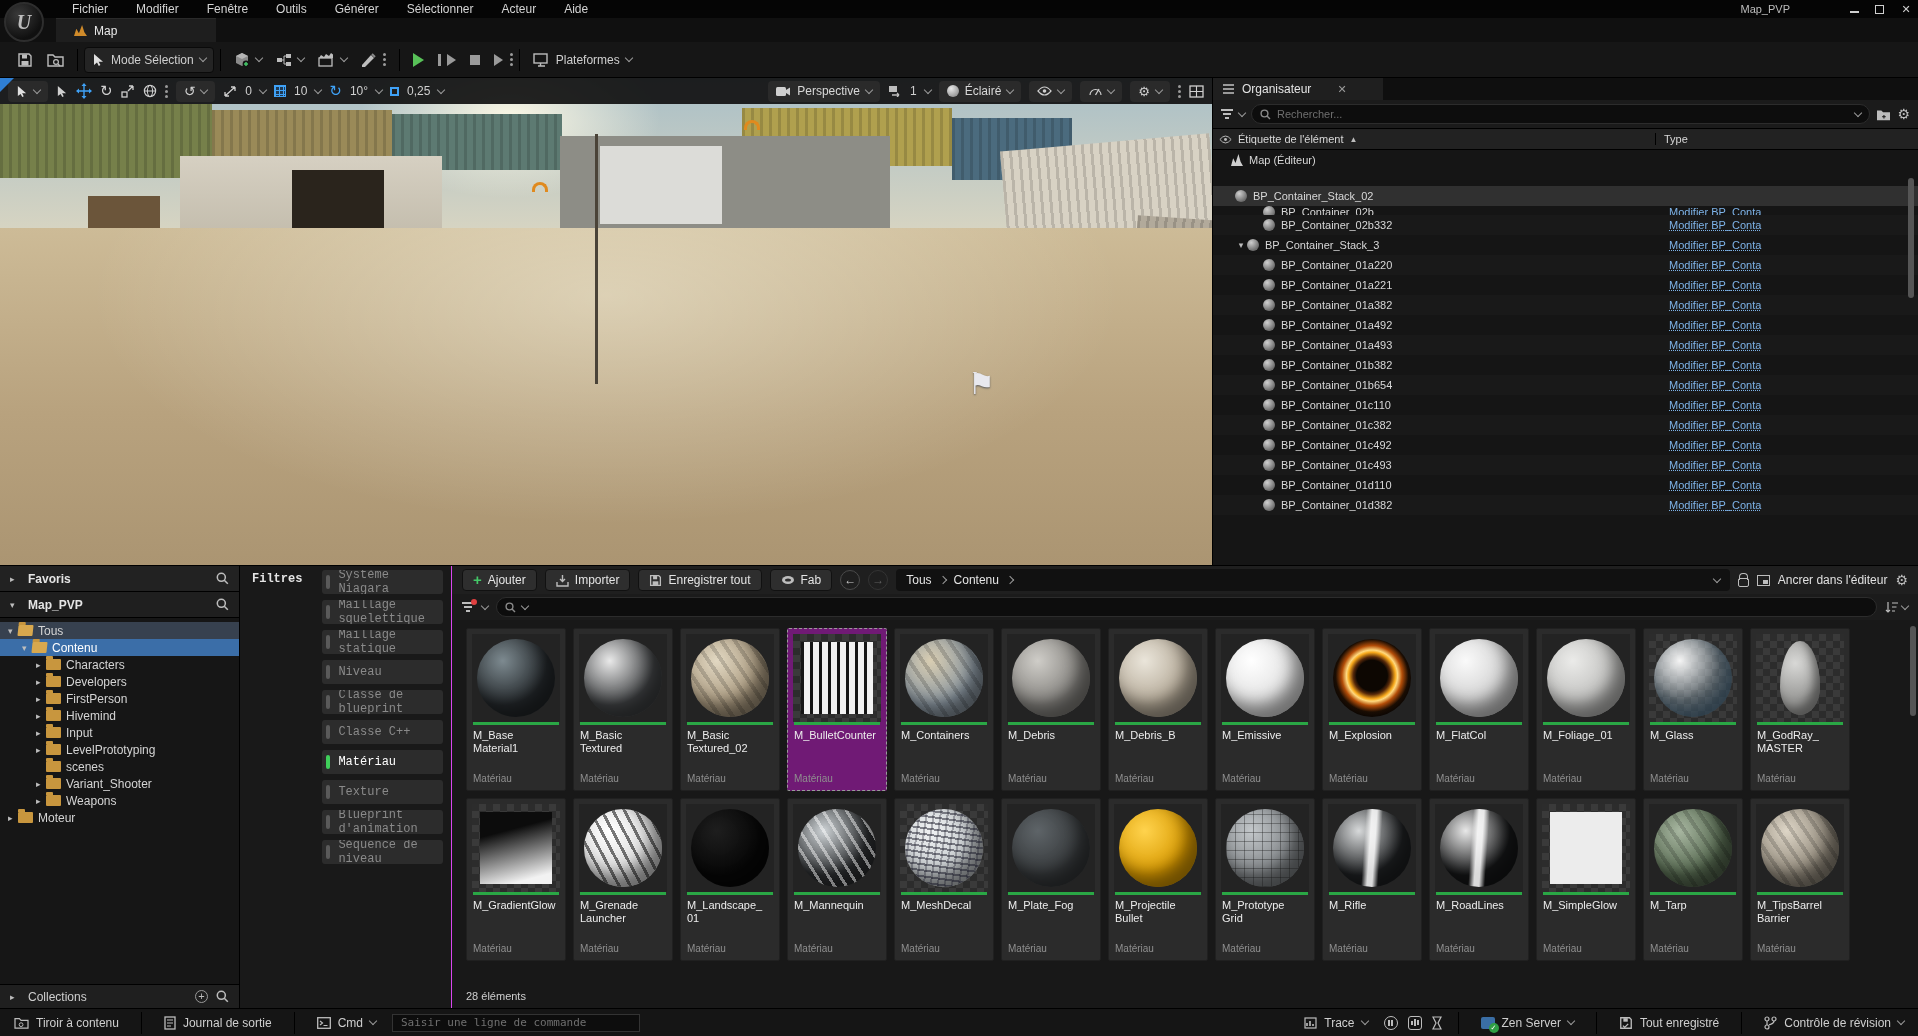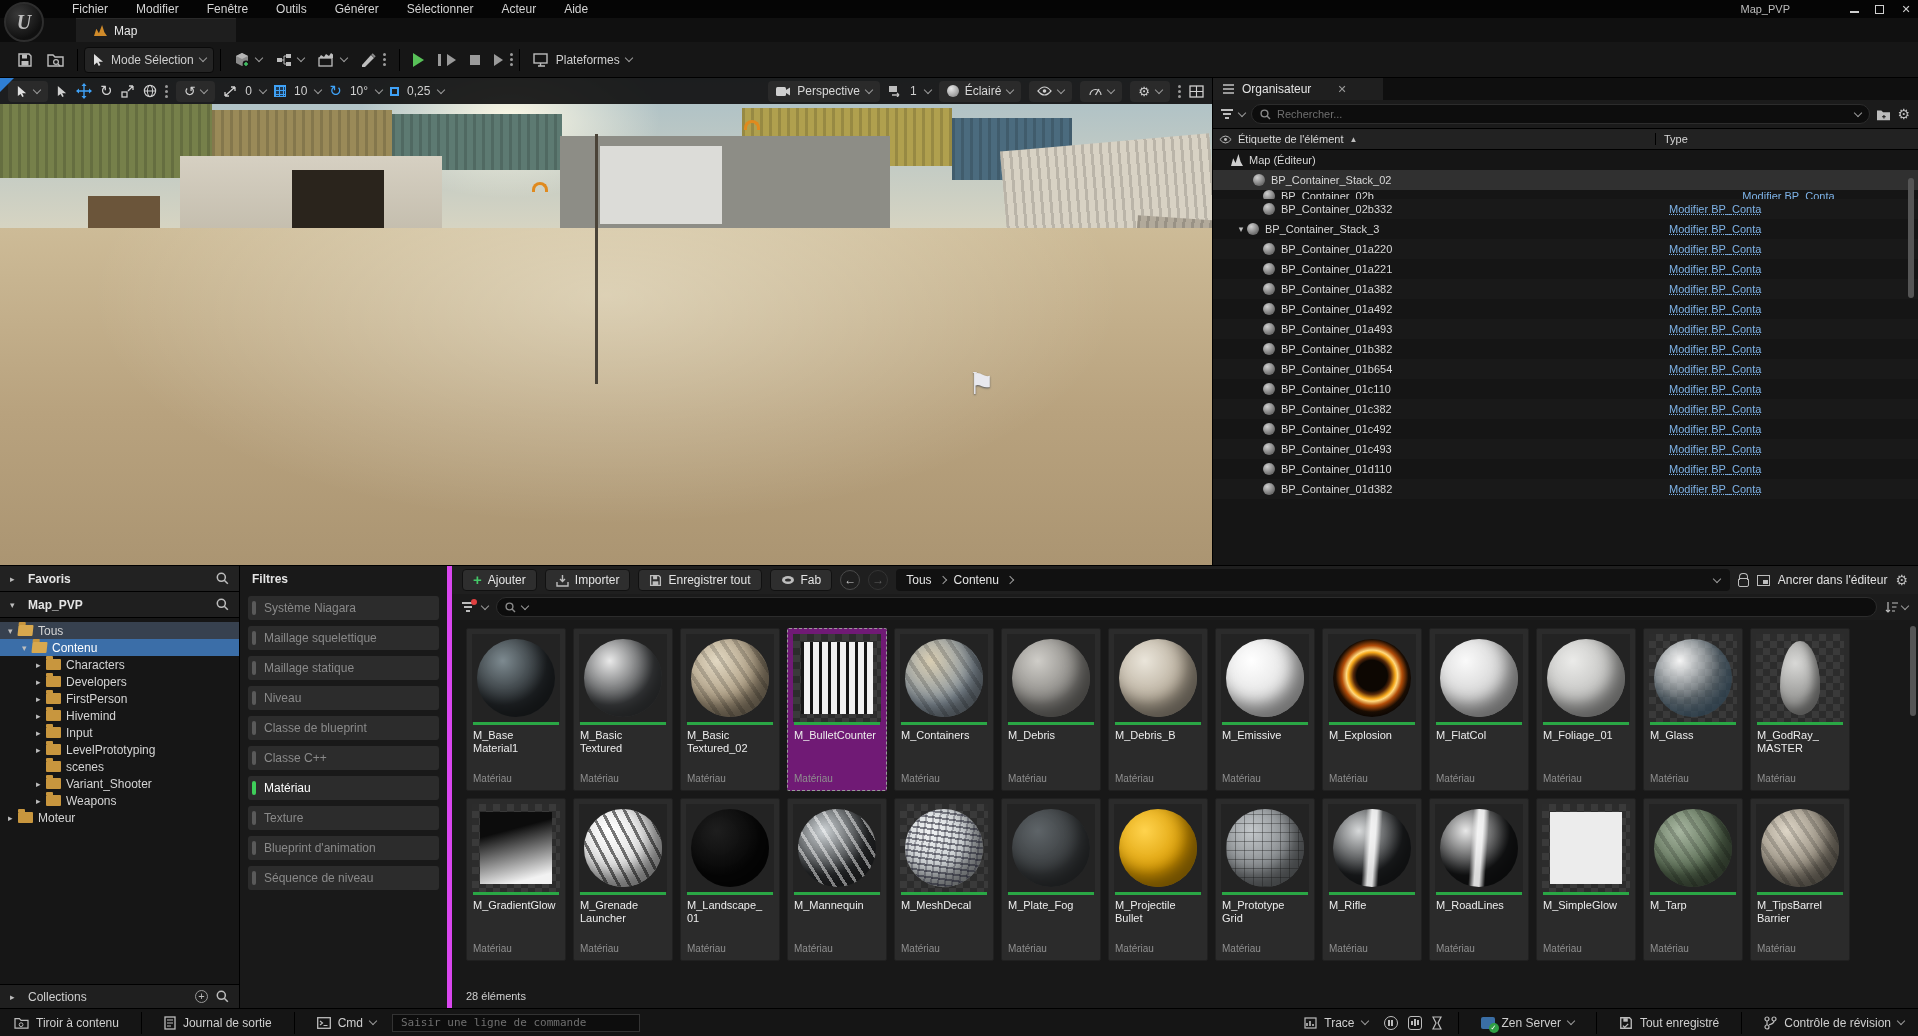--- a/index.html
+++ b/index.html
@@ -16,21 +16,21 @@
   .menus{display:flex;margin-left:58px;}
   .menu-item{padding:2px 14px;color:#d4d4d4;font-size:12px;cursor:default;}
   .title-right{margin-left:auto;display:flex;align-items:center;gap:14px;padding-right:6px;}
   .proj-label{color:#bdbdbd;font-size:11px;margin-right:46px;}
   .winbtns{display:flex;gap:16px;align-items:center;color:#cfcfcf;}
   .wb{width:12px;height:12px;display:flex;align-items:center;justify-content:center;font-size:11px;}
   .wb-min{border-bottom:2px solid #cfcfcf;height:7px;width:9px;}
   .wb-max{border:1.5px solid #cfcfcf;width:9px;height:9px;}
 
   
-  .tabbar{height:24px;background:#101010;display:flex;align-items:flex-end;padding-left:56px;margin-left:20px;}
+  .tabbar{height:24px;background:#101010;display:flex;align-items:flex-end;padding-left:56px;}
   .leveltab{height:24px;min-width:160px;background:#1e1e1e;display:flex;align-items:center;gap:7px;
     padding:0 18px;border-top:1px solid #2a2a2a;font-size:12px;color:#e8e8e8;}
   .icon-chart{width:13px;height:11px;background:#d08b2a;clip-path:polygon(0 100%,18% 35%,38% 75%,62% 0,80% 65%,100% 100%);}
 
   
   .toolbar{height:36px;background:#161616;border-bottom:1px solid #000;display:flex;align-items:center;padding:0 10px;position:relative;z-index:20;}
   .tbtn{height:26px;display:flex;align-items:center;gap:6px;padding:0 7px;border-radius:4px;color:#cfcfcf;}
   .pillbtn{background:#242424;border:1px solid #0a0a0a;}
   .sep{width:1px;height:22px;background:#000;margin:0 6px;}
   .chev{width:6px;height:6px;border-right:1.6px solid #9a9a9a;border-bottom:1.6px solid #9a9a9a;transform:rotate(45deg);margin-top:-3px;flex:0 0 auto;}
@@ -85,21 +85,21 @@
   .searchpill{flex:1;height:20px;background:#0d0d0d;border:1px solid #2c2c2c;border-radius:10px;display:flex;align-items:center;gap:6px;padding:0 8px;}
   .searchpill input{flex:1;background:transparent;border:none;outline:none;color:#cfcfcf;font-size:11px;font-family:inherit;}
   .searchpill input::placeholder{color:#6f6f6f;}
   .ol-cols{height:22px;display:flex;align-items:center;background:#222;border-top:1px solid #000;border-bottom:1px solid #000;padding:0 6px;color:#d8d8d8;font-size:11px;}
   .col-label{flex:0 0 436px;display:flex;align-items:center;gap:6px;}
   .col-type{flex:1;border-left:1px solid #000;padding-left:8px;}
   .ol-rows{flex:1;overflow:hidden;position:relative;}
   .ol-row{height:20px;display:flex;align-items:center;font-size:11px;color:#d8d8d8;position:relative;}
   .ol-row.alt{background:#191919;}
   .ol-row.hover{background:#303030;}
-  .ol-row.clipped{height:9px;overflow:hidden;align-items:flex-start;text-align:center;}
+  .ol-row.clipped{height:9px;overflow:hidden;align-items:flex-start;}
   .expander{width:12px;color:#bdbdbd;font-size:9px;text-align:center;flex:0 0 auto;}
   .row-icon{width:12px;height:12px;flex:0 0 auto;margin-right:6px;border-radius:50%;
     background:radial-gradient(circle at 35% 30%,#cfcfcf,#6e6e6e 70%);}
   .icon-level{border-radius:0;background:#cfcfcf;clip-path:polygon(0 100%,18% 35%,38% 75%,62% 0,80% 65%,100% 100%);}
   .row-label{white-space:nowrap;}
   .row-link{position:absolute;left:456px;right:10px;color:#7eb3e8;text-decoration:underline;text-decoration-style:dotted;white-space:nowrap;overflow:hidden;}
   .ol-footer{height:22px;background:#202020;border-top:1px solid #000;display:flex;align-items:center;padding:0 10px;color:#bdbdbd;font-size:11px;}
   .ol-scroll{position:absolute;right:2px;top:6px;width:6px;height:120px;background:#555;border-radius:3px;}
 
   
@@ -111,21 +111,21 @@
   .src-tree{flex:1;padding-top:4px;overflow:hidden;}
   .tree-row{height:17px;display:flex;align-items:center;font-size:12px;color:#d4d4d4;padding-right:4px;}
   .tree-row.sel-focus{background:#3b6ea8;color:#fff;}
   .tree-row.sel-dim{background:#37414f;}
   .folder{width:15px;height:11px;background:#c8963e;border-radius:1px;position:relative;margin-right:5px;flex:0 0 auto;}
   .folder::before{content:"";position:absolute;left:0;top:-3px;width:7px;height:3px;background:#c8963e;border-radius:1px 1px 0 0;}
   .folder.open{background:#d8a84e;transform:skewX(-6deg);}
   .collections{height:24px;display:flex;align-items:center;gap:8px;padding:0 10px;background:#1f1f1f;border-top:1px solid #000;margin-top:auto;}
   .plus-circ{width:13px;height:13px;border:1px solid #9a9a9a;border-radius:50%;color:#bdbdbd;font-size:11px;line-height:11px;text-align:center;margin-left:auto;}
 
-  .filtersCol{width:212px;background:#191919;border-right:5px solid #d946ef;display:flex;flex-direction:column;}
+  .filtersCol{width:212px;background:#191919;border-right:1px solid #d946ef;display:flex;flex-direction:row;font-family:Liberation Mono, monospace;}
   .filters-head{height:26px;display:flex;align-items:center;padding:0 12px;font-weight:bold;color:#e4e4e4;}
   .pills{padding:4px 8px;display:flex;flex-direction:column;gap:6px;}
   .pill{height:24px;background:#2c2c2c;border-radius:3px;display:flex;align-items:center;overflow:hidden;}
   .notch{width:4px;height:14px;background:#5a5a5a;border-radius:2px;margin:0 8px 0 4px;flex:0 0 auto;}
   .pill.active .notch{background:#3fcf5a;}
   .pill-label{color:#8a8a8a;font-size:12px;}
   .pill.active .pill-label{color:#fff;}
 
   .content{flex:1;display:flex;flex-direction:column;min-width:0;position:relative;}
   .cb-toolbar{height:28px;display:flex;align-items:center;gap:8px;padding:0 10px;background:#1f1f1f;}
@@ -496,21 +496,21 @@
         </span>
         <span class="col-type">Type</span>
       </div>
       <div class="ol-rows">
           <div class="ol-row" style="padding-left: 6px;">
     <span class="expander"></span>
     <span class="row-icon icon-level"></span>
     <span class="row-label">Map (Éditeur)</span>
 
   </div>
-          <div class="ol-row alt hover" style="padding-left: 28px;">
+          <div class="ol-row alt hover" style="padding-left: 10px; margin-top: 16px;">
     <span class="expander"></span>
     <span class="row-icon"></span>
     <span class="row-label">BP_Container_Stack_02</span>
 
   </div>
           <div class="ol-row clipped" style="padding-left: 38px;">
     <span class="expander"></span>
     <span class="row-icon"></span>
     <span class="row-label">BP_Container_02b</span>
     <span class="row-link">Modifier BP_Conta</span>

